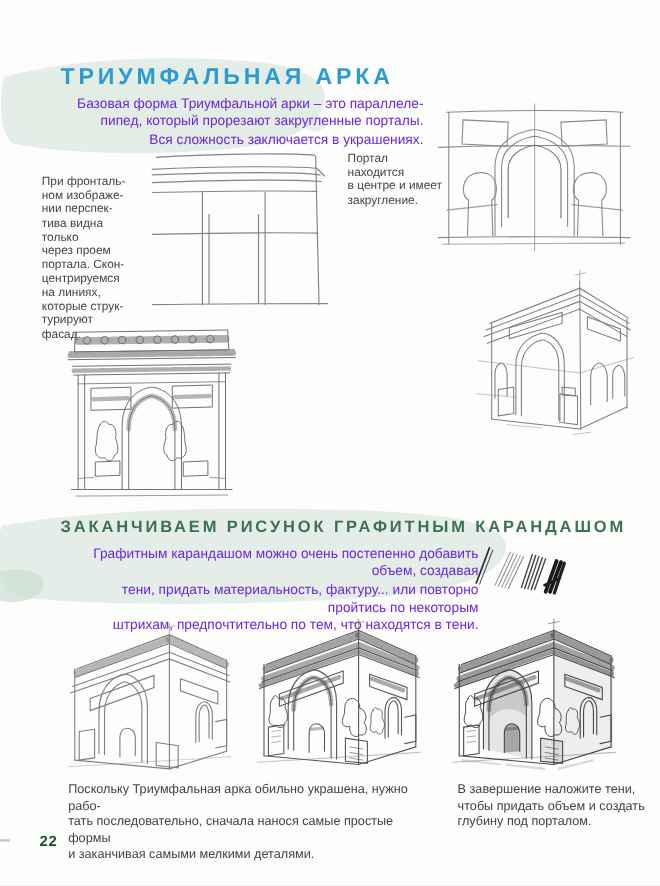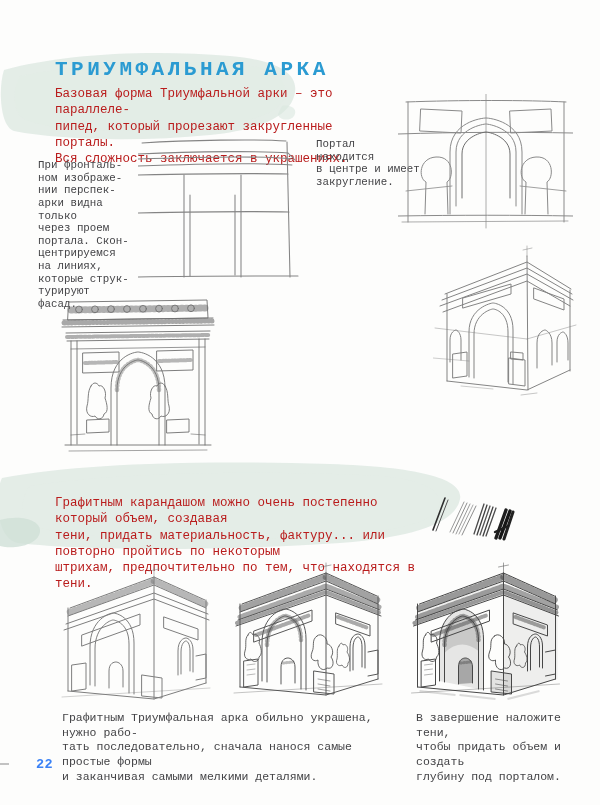--- a/index.html
+++ b/index.html
@@ -1,25 +1,25 @@
 <!DOCTYPE html>
 <html><head>
 <meta charset="utf-8">
 <style>
   html,body{margin:0;padding:0;background:#e8e8e8;}
   .page{position:relative;width:600px;height:805px;background:#fdfdfc;overflow:hidden;
-        font-family:Liberation Mono, monospace;color:#3b3b3e;}
+        font-family:Liberation Sans, sans-serif;color:#3b3b3e;}
   .abs{position:absolute;}
   .preline{white-space:pre-line;}
   .h1{font-size:21px;font-weight:bold;letter-spacing:3.5px;color:#2b9bd2;}
   .h2{font-size:15px;font-weight:bold;letter-spacing:2.6px;color:#3d7157;}
-  .intro{font-size:12.5px;line-height:1.3;color:#b91c1c;}
+  .intro{font-size:12.5px;line-height:1.3;color:#6d28d9;text-align:right;}
   .note{font-size:10.8px;line-height:1.17;color:#434346;margin-top:12px;}
   .caption{font-size:11.5px;line-height:1.28;color:#434346;}
-  .pagenum{font-size:13.5px;font-weight:bold;color:#3b82f6;letter-spacing:0.5px;}
+  .pagenum{font-size:13.5px;font-weight:bold;color:#14532d;letter-spacing:0.5px;}
   svg{display:block;}
   .edge-dash{width:9px;height:2px;background:#c2c2c2;}
 </style>
 </head>
 <body>
 
 <div class="page">
 
   <svg class="abs" style="left:0;top:46px" width="302" height="102" viewBox="0 0 302 102">
     <path d="M4,24 C60,8 150,3 230,10 C276,14 298,27 295,46 C292,67 268,83 210,89 C140,96 60,94 14,85 C0,81 -2,42 4,24 Z" fill="#dbe7e0" opacity="0.75"></path>
@@ -34,21 +34,21 @@
   </svg>
 
   <div class="abs h1" style="left:55px;top:58px">ТРИУМФАЛЬНАЯ АРКА</div>
   <div class="abs intro preline" style="left:55px;top:86px;width:330px">Базовая форма Триумфальной арки – это параллеле-
 пипед, который прорезают закругленные порталы.
 Вся сложность заключается в украшениях.</div>
 
   <div class="abs note preline" style="left:38px;top:147px;width:112px">При фронталь-
 ном изображе-
 нии перспек-
-арки видна
+тива видна
 только
 через проем
 портала. Скон-
 центрируемся
 на линиях,
 которые струк-
 турируют
 фасад.</div>
 
   <svg class="abs" style="left:138px;top:129px" width="172" height="165" viewBox="0 0 172 165" fill="none" stroke="#848484" stroke-width="1.05" stroke-linecap="round">
@@ -152,21 +152,22 @@
     <path d="M2,88 L94,99" opacity="0.45"></path>
     <path d="M94,99 L143,85" opacity="0.45"></path>
     <path d="M0,118 L36,121" opacity="0.4"></path>
     <path d="M20,114 L34,112 L34,136 L20,138 Z"></path>
     <path d="M76,118 L92,120 L92,146 L76,144 Z"></path>
     <path d="M78,112 L90,113 L90,120 L78,119 Z"></path>
     <path d="M88,155 L104,153" opacity="0.45"></path>
     <path d="M28,146 L60,149" opacity="0.4"></path>
   </svg>
 
-  <div class="abs intro preline" style="left:55px;top:495px;width:380px">Графитным карандашом можно очень постепенно который объем, создавая
+  <div class="abs h2" style="left:55px;top:471px">ЗАКАНЧИВАЕМ РИСУНОК ГРАФИТНЫМ КАРАНДАШОМ</div>
+  <div class="abs intro preline" style="left:55px;top:495px;width:380px">Графитным карандашом можно очень постепенно добавить объем, создавая
 тени, придать материальность, фактуру... или повторно пройтись по некоторым
 штрихам, предпочтительно по тем, что находятся в тени.</div>
 
   <svg class="abs" style="left:424px;top:486px" width="92" height="64" viewBox="0 0 92 64" fill="none" stroke-linecap="round">
     <path d="M9,44 L21,12" stroke="#2e2e2e" stroke-width="1.6"></path>
     <path d="M12,45 L24,14" stroke="#555" stroke-width="1"></path>
     <path d="M26,46 L40,16" stroke="#9a9a9a" stroke-width="1"></path>
     <path d="M29,47 L43,17" stroke="#8d8d8d" stroke-width="1"></path>
     <path d="M32,48 L46,18" stroke="#9a9a9a" stroke-width="1"></path>
     <path d="M35,48 L49,19" stroke="#a5a5a5" stroke-width="1"></path>
@@ -239,21 +240,21 @@
     <use href="#arch34"></use>
     <use href="#arch34orn"></use>
   </svg>
 
   <svg class="abs" style="left:398px;top:543px;color:#474747" width="175" height="172" viewBox="0 0 172 172">
     <use href="#arch34shade"></use>
     <use href="#arch34"></use>
     <use href="#arch34orn"></use>
   </svg>
 
-  <div class="abs caption preline" style="left:62px;top:711px;width:335px">Графитным Триумфальная арка обильно украшена, нужно рабо-
+  <div class="abs caption preline" style="left:62px;top:711px;width:335px">Поскольку Триумфальная арка обильно украшена, нужно рабо-
 тать последовательно, сначала нанося самые простые формы
 и заканчивая самыми мелкими деталями.</div>
   <div class="abs caption preline" style="left:416px;top:711px;width:180px">В завершение наложите тени,
 чтобы придать объем и создать
 глубину под порталом.</div>
 
   <div class="abs pagenum" style="left:36px;top:757px">22</div>
   <div class="abs edge-dash" style="left:0;top:763px"></div>
 
 </div>

